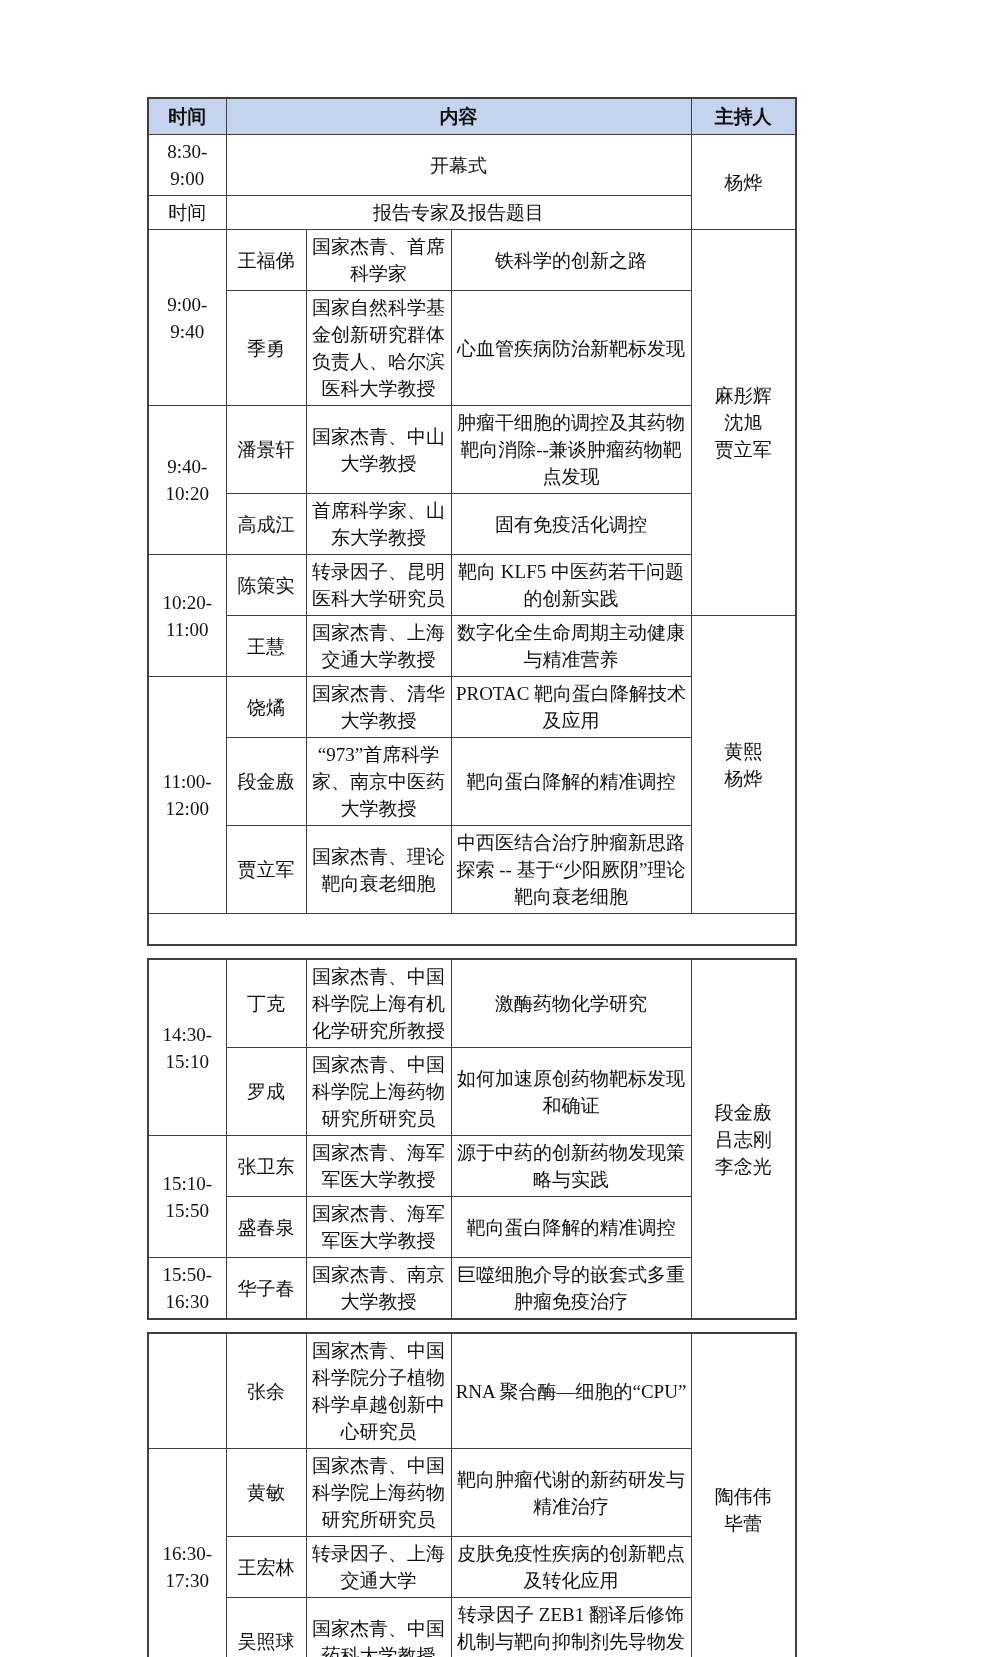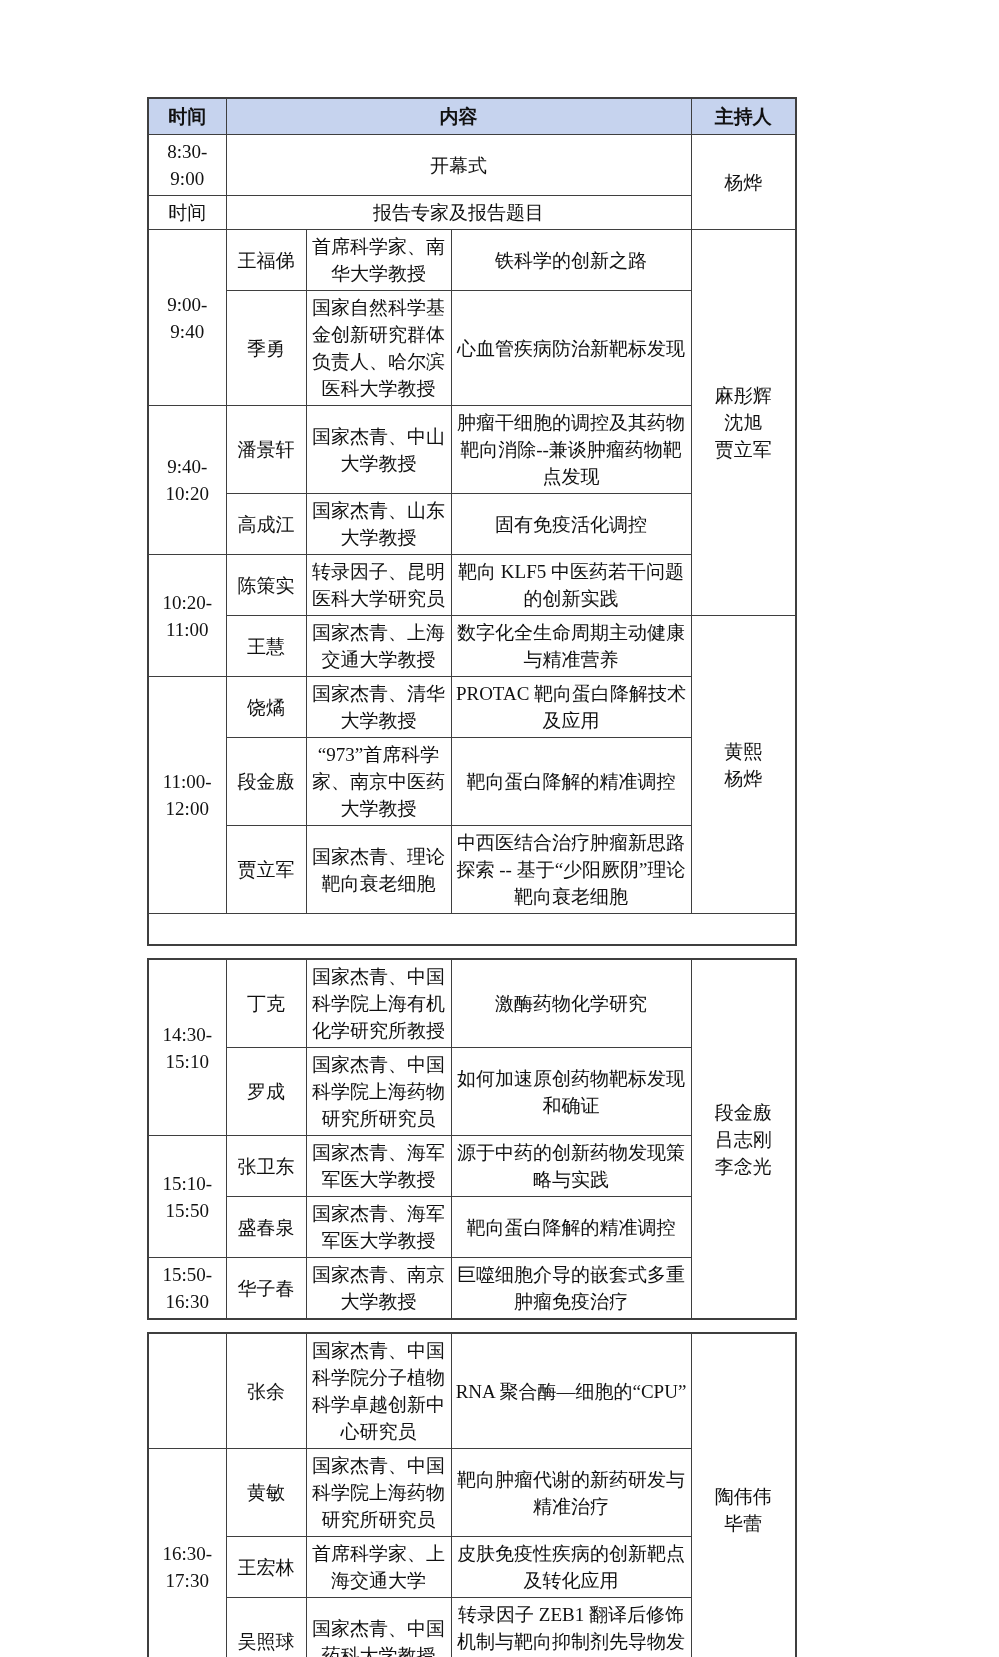--- a/index.html
+++ b/index.html
@@ -71,41 +71,41 @@
     </tr>
     <tr>
       <td class="bold">时间</td>
       <td colspan="3" class="bold">报告专家及报告题目</td>
     </tr>
 
     <tr>
       <td rowspan="2" class="prelines">9:00-
 9:40</td>
       <td>王福俤</td>
-      <td>首席科学家、南华大学教授</td>
+      <td>国家杰青、首席科学家</td>
       <td>铁科学的创新之路</td>
       <td rowspan="5" class="prelines">麻彤辉
 沈旭
 贾立军</td>
     </tr>
     <tr>
       <td>季勇</td>
       <td>国家自然科学基金创新研究群体负责人、哈尔滨医科大学教授</td>
       <td>心血管疾病防治新靶标发现</td>
     </tr>
     <tr>
       <td rowspan="2" class="prelines">9:40-
 10:20</td>
       <td>潘景轩</td>
       <td>国家杰青、中山大学教授</td>
       <td>肿瘤干细胞的调控及其药物靶向消除--兼谈肿瘤药物靶点发现</td>
     </tr>
     <tr>
       <td>高成江</td>
-      <td>国家杰青、山东大学教授</td>
+      <td>首席科学家、山东大学教授</td>
       <td>固有免疫活化调控</td>
     </tr>
     <tr>
       <td rowspan="2" class="prelines">10:20-
 11:00</td>
       <td>陈策实</td>
       <td>转录因子、昆明医科大学研究员</td>
       <td>靶向 KLF5 中医药若干问题的创新实践</td>
     </tr>
     <tr>
@@ -203,21 +203,21 @@
     </tr>
     <tr>
       <td rowspan="3" class="prelines">16:30-
 17:30</td>
       <td>黄敏</td>
       <td>国家杰青、中国科学院上海药物研究所研究员</td>
       <td>靶向肿瘤代谢的新药研发与精准治疗</td>
     </tr>
     <tr>
       <td>王宏林</td>
-      <td>首席科学家、上海交通大学</td>
+      <td>转录因子、上海交通大学</td>
       <td>皮肤免疫性疾病的创新靶点及转化应用</td>
     </tr>
     <tr>
       <td>吴照球</td>
       <td>国家杰青、中国药科大学教授</td>
       <td>转录因子 ZEB1 翻译后修饰机制与靶向抑制剂先导物发现</td>
     </tr>
 
   </tbody>
     </table>

